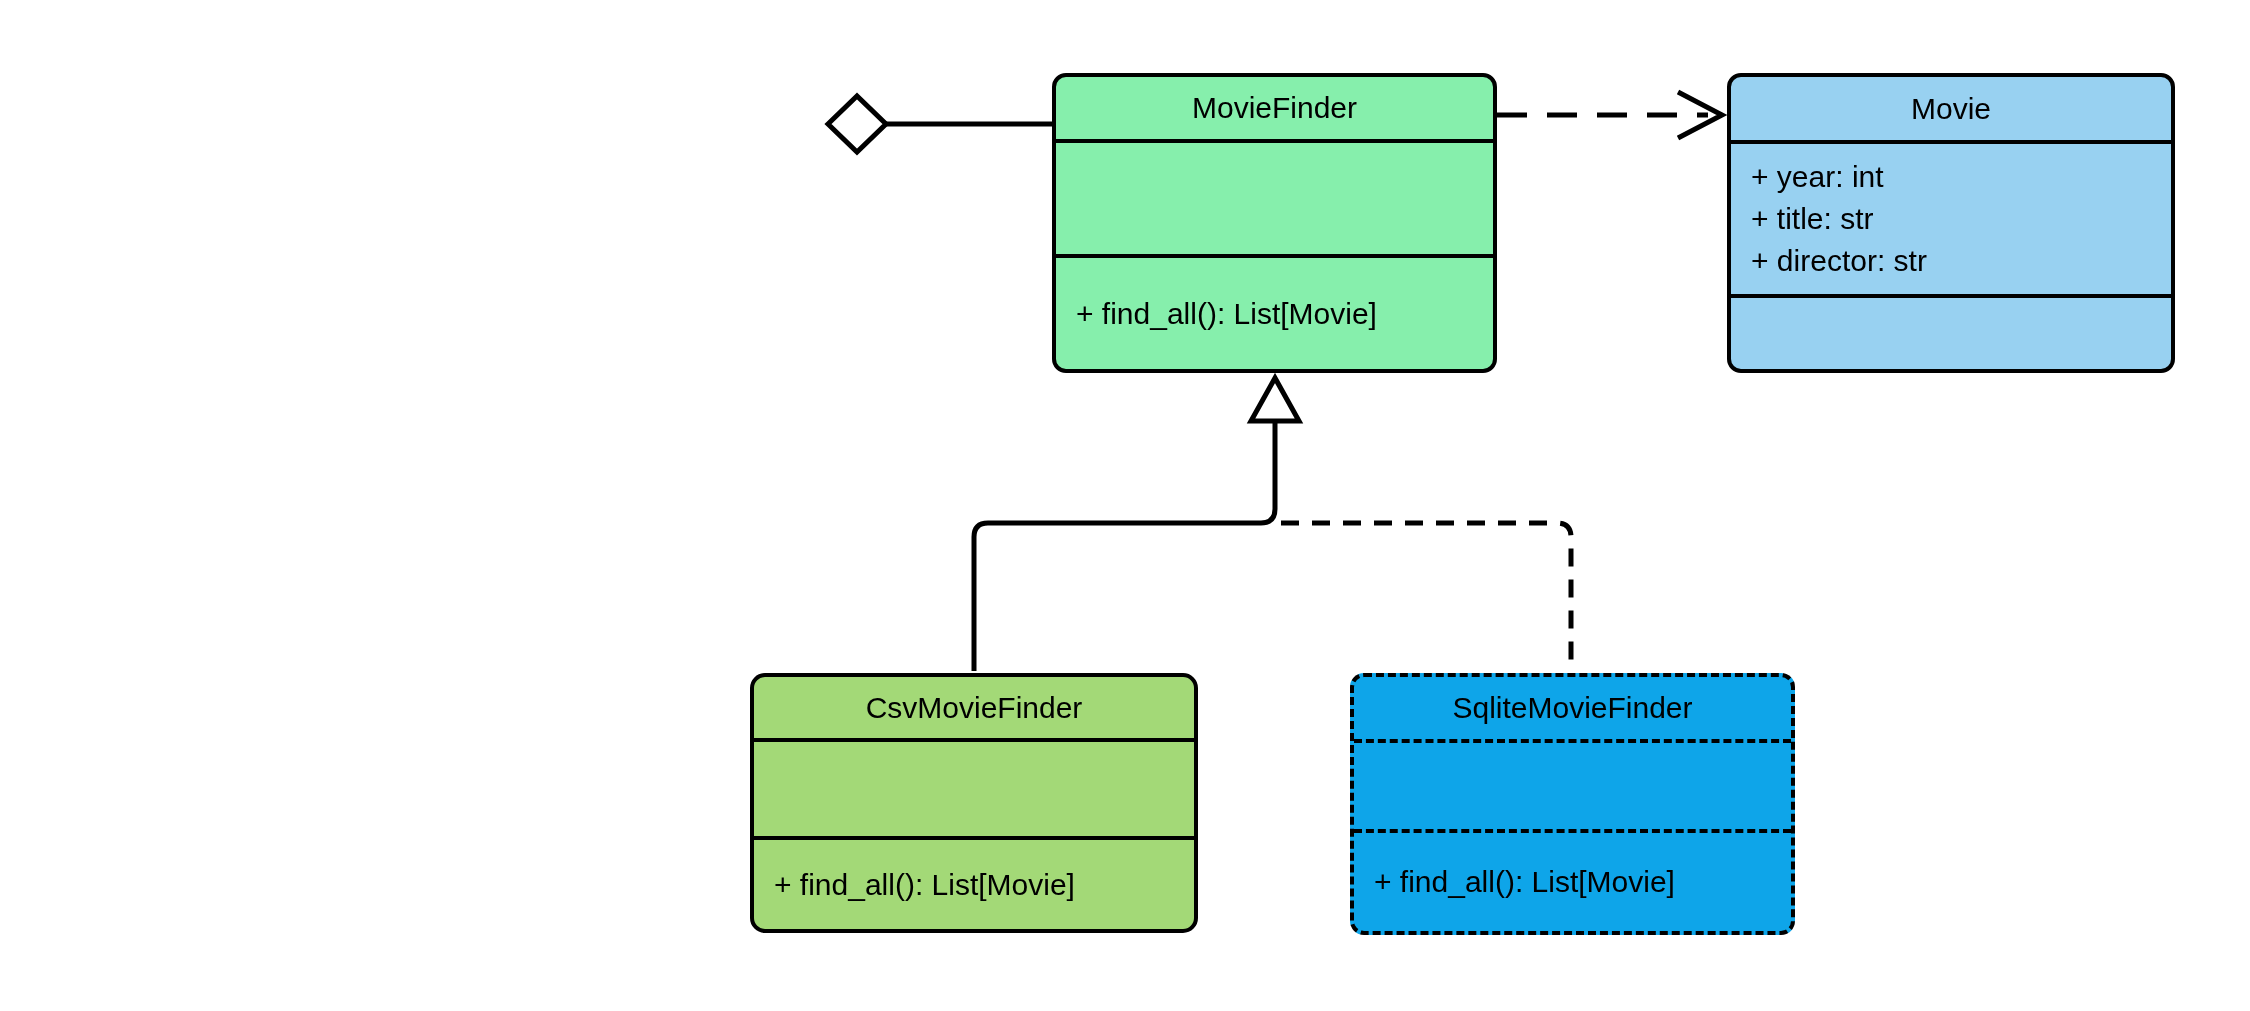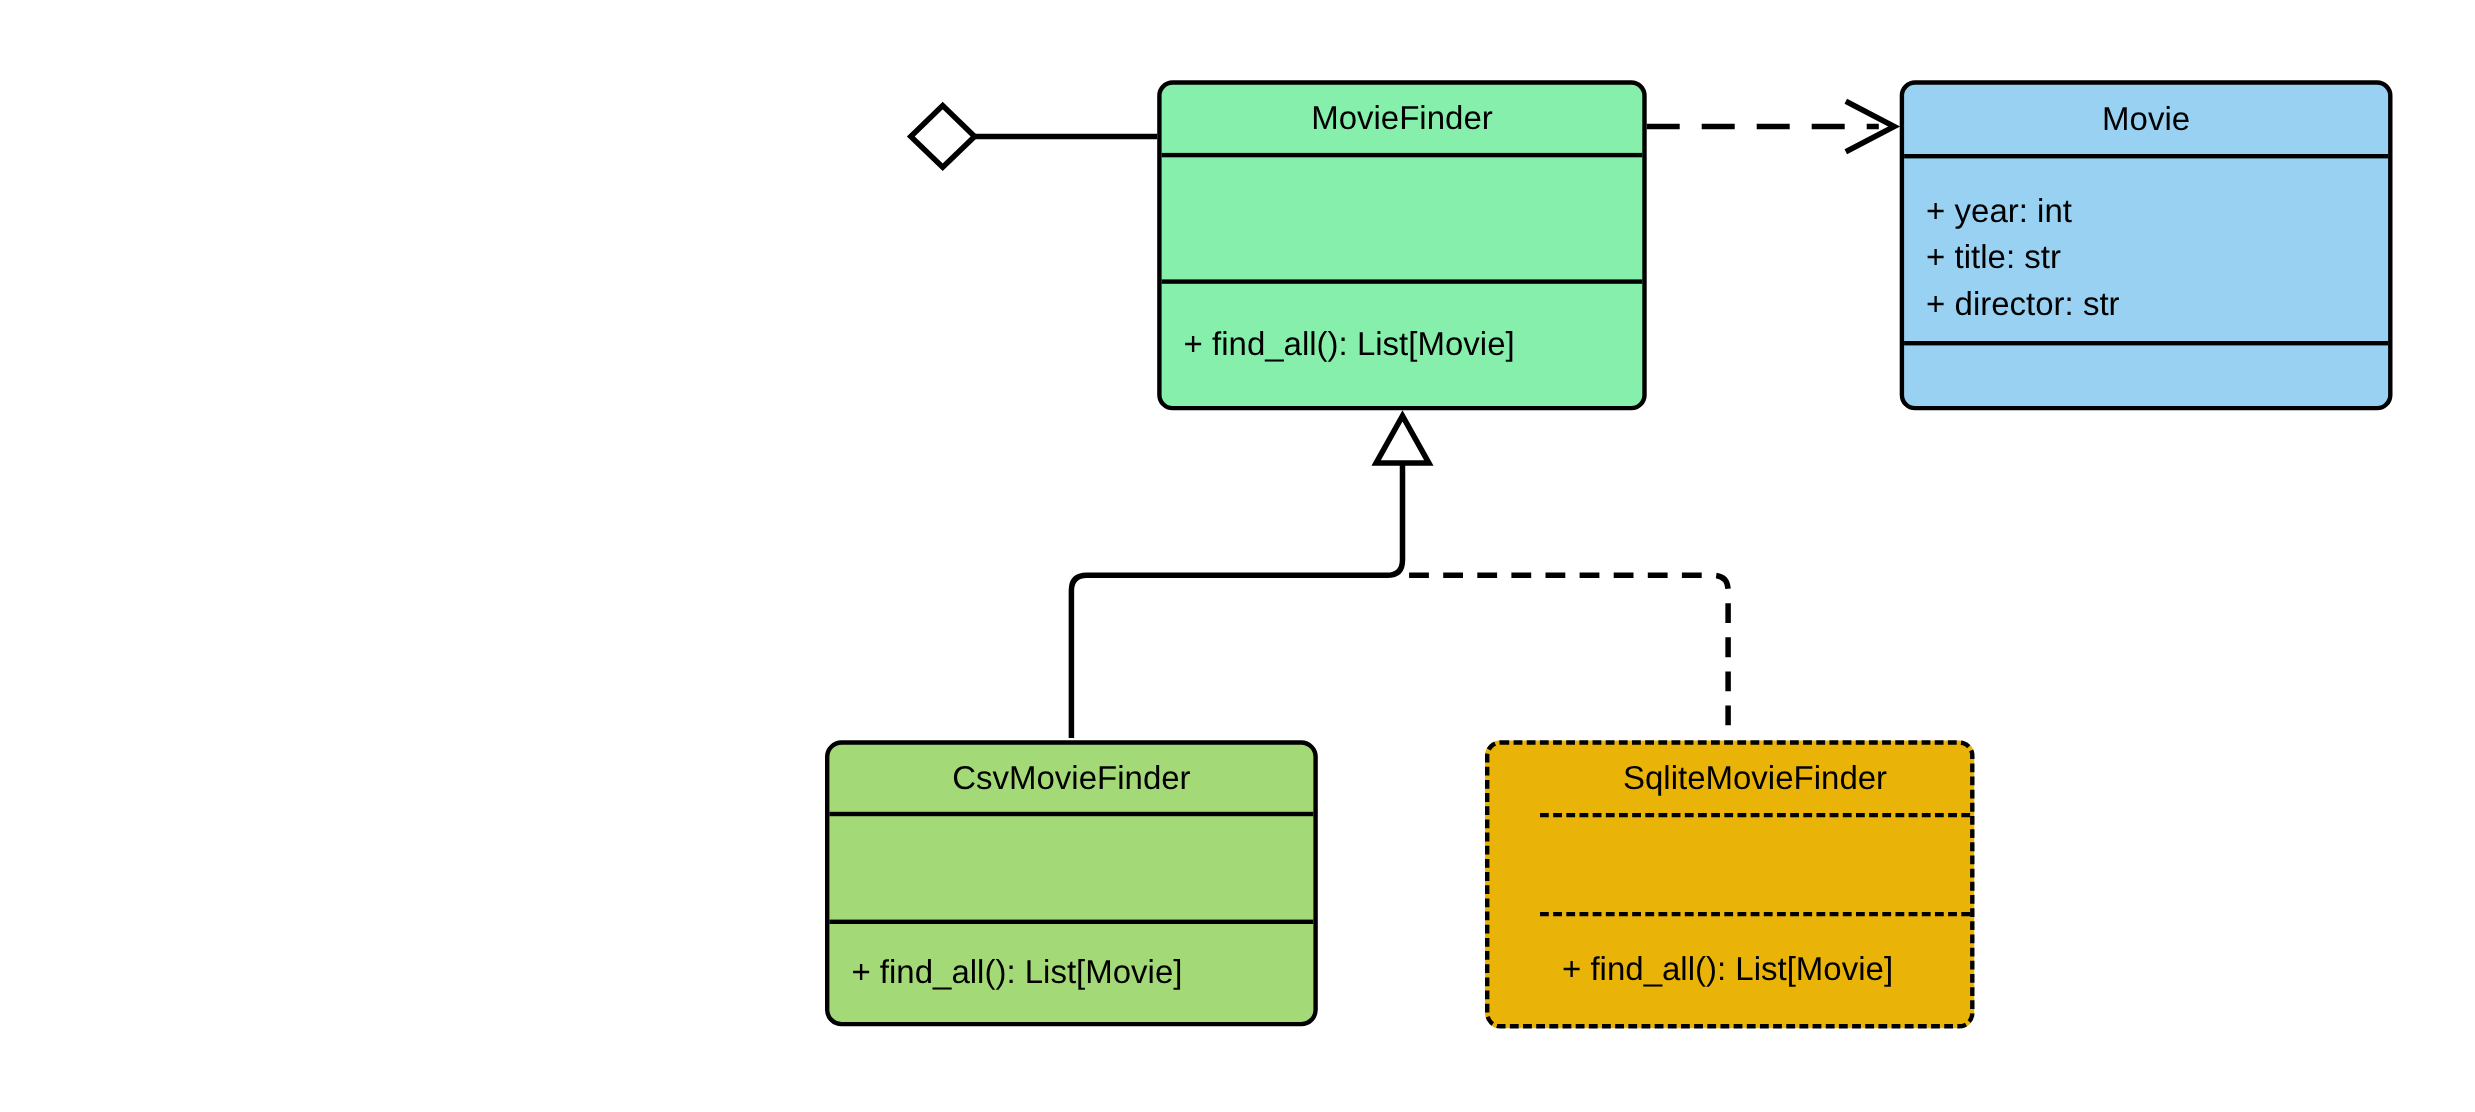--- a/index.html
+++ b/index.html
@@ -68,21 +68,21 @@
 
   
   #cls-movielister { left: 72px;  top: 73px;  width: 753px; height: 295px; }
   #cls-movielister .sec-title  { height: 66px; }
   #cls-movielister .sec-attrs  { height: 100px; }
 
   #cls-moviefinder { left: 1052px; top: 73px; width: 445px; height: 300px; }
   #cls-moviefinder .sec-title  { height: 66px; }
   #cls-moviefinder .sec-attrs  { height: 115px; }
 
-  #cls-movie { left: 1727px; top: 73px; width: 448px; height: 300px; gap: 16px; }
+  #cls-movie { left: 1727px; top: 73px; width: 448px; height: 300px; }
   #cls-movie .sec-title  { height: 67px; }
   #cls-movie .sec-attrs  { height: 154px; }
 
   #cls-csvmoviefinder { left: 750px; top: 673px; width: 448px; height: 260px; border-radius: 15px; }
   #cls-csvmoviefinder .sec-title { height: 65px; }
   #cls-csvmoviefinder .sec-attrs { height: 98px; }
 
   #cls-sqlitemoviefinder { left: 1350px; top: 673px; width: 445px; height: 262px; }
   #cls-sqlitemoviefinder .sec-title { height: 66px; }
   #cls-sqlitemoviefinder .sec-attrs { height: 90px; }
@@ -125,21 +125,21 @@
   </div>
 
   <div id="cls-csvmoviefinder" class="uml-class" style="background-color: rgb(163, 217, 119);">
     <div class="sec sec-title">CsvMovieFinder</div>
     <div class="sec sec-attrs"></div>
     <div class="sec sec-methods">
       <div class="memberline">+ find_all(): List[Movie]</div>
     </div>
   </div>
 
-  <div id="cls-sqlitemoviefinder" class="uml-class dashed" style="background-color: #eab308; padding-left: 46px;">
+  <div id="cls-sqlitemoviefinder" class="uml-class dashed" style="background-color: #0ea5e9;">
     <div class="sec sec-title">SqliteMovieFinder</div>
     <div class="sec sec-attrs"></div>
     <div class="sec sec-methods">
       <div class="memberline">+ find_all(): List[Movie]</div>
     </div>
   </div>
 
 </div>
 
 </body></html>

